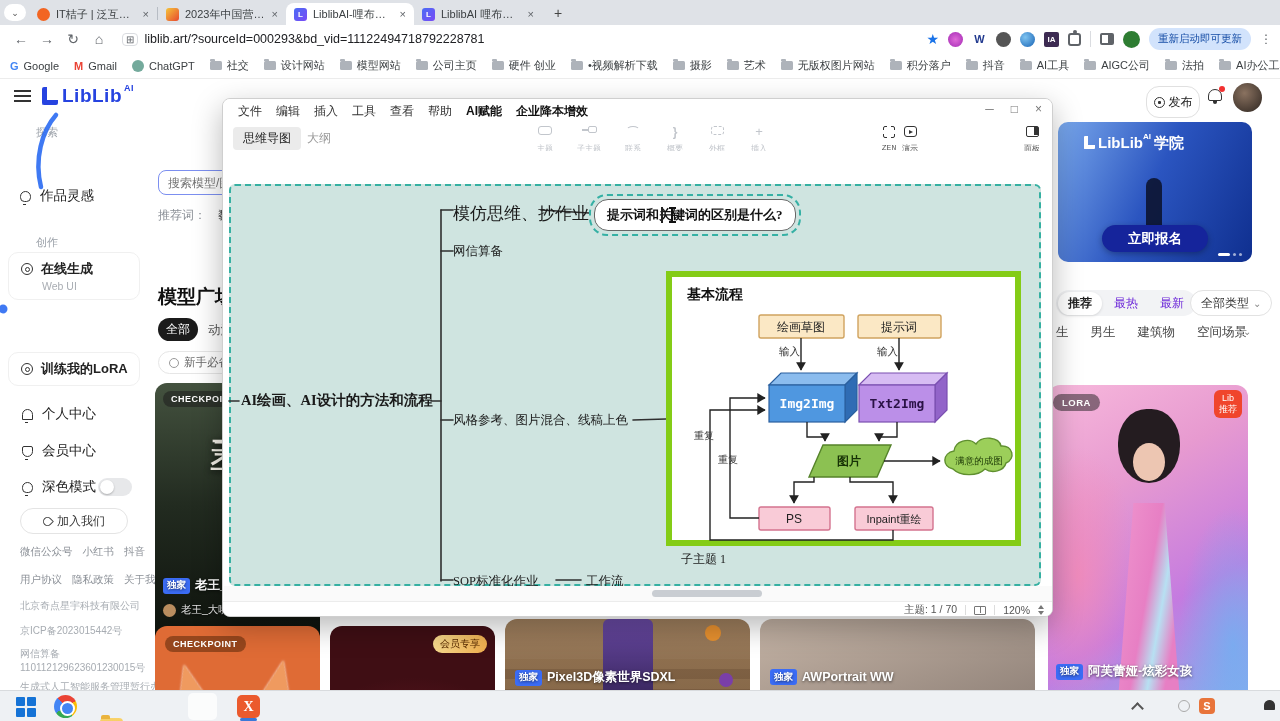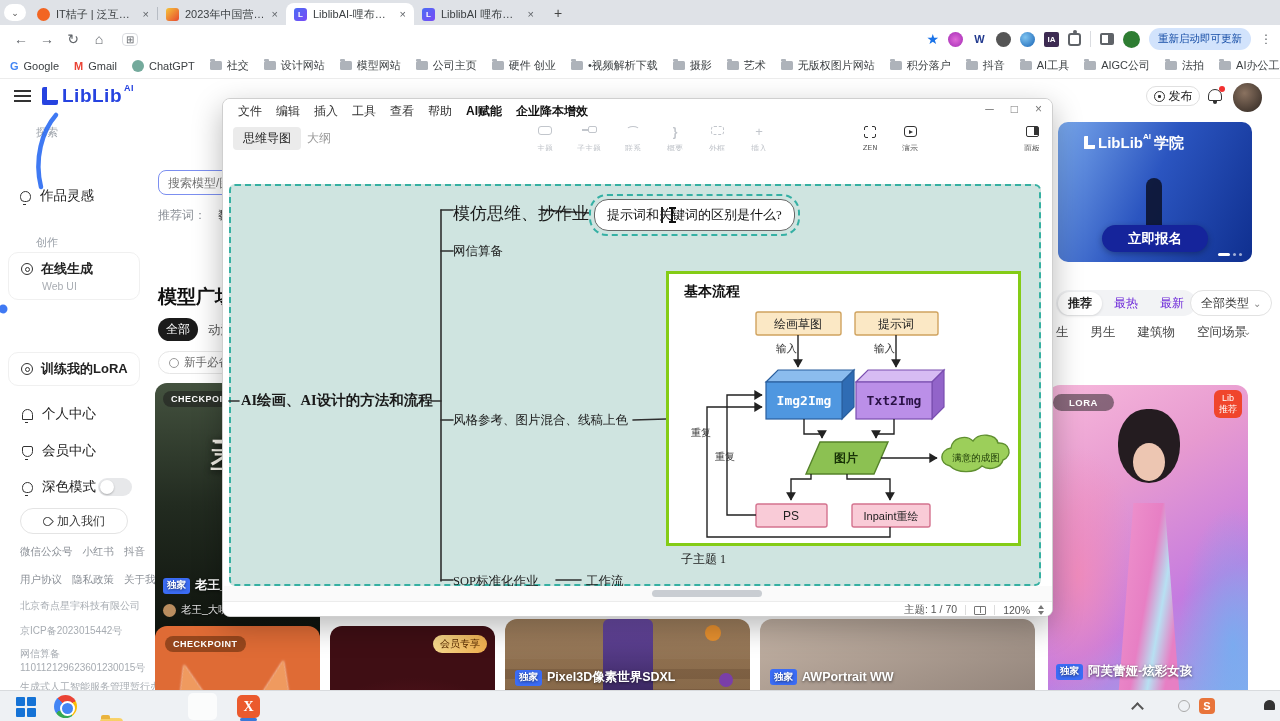--- a/index.html
+++ b/index.html
@@ -51,21 +51,21 @@
   .lg.g { color:#4285F4; } .lg.m { color:#EA4335; }
   .gptic { width:12px; height:12px; border-radius:50%; background:#74aa9c; }
 
   
   .page { position:absolute; left:0; top:79px; width:1280px; height:611px; background:#fff; overflow:hidden; }
   .hamb { left:14px; top:11px; width:17px; height:12px; border-top:2px solid #333; border-bottom:2px solid #333; }
   .hamb::before { content:""; position:absolute; left:0; top:3px; width:17px; height:2px; background:#333; }
   .liblogo { left:42px; top:6px; display:flex; align-items:flex-start; color:#2643e0; font-weight:800; font-size:19px; letter-spacing:.5px; }
   .liblogo .lmark { width:16px; height:18px; border-left:5px solid #2643e0; border-bottom:5px solid #2643e0; border-radius:2px; margin:2px 4px 0 0; }
   .liblogo sup { font-size:9px; margin:-2px 0 0 2px; font-weight:800; }
-  .pubbtn { left:1146px; top:7px; width:54px; height:20px; border:1px solid #e0e0e0; border-radius:13px; display:flex; align-items:center; justify-content:center; gap:4px; font-size:12px; color:#222; background:#fff; }
+  .pubbtn { left:1146px; top:7px; width:54px; height:32px; border:1px solid #e0e0e0; border-radius:13px; display:flex; align-items:center; justify-content:center; gap:4px; font-size:12px; color:#222; background:#fff; }
   .pubic { width:11px; height:11px; border:1.5px solid #333; border-radius:50%; position:relative; }
   .pubic::after { content:""; position:absolute; left:3px; top:3px; width:3px; height:3px; background:#333; border-radius:1px; }
   .bell { left:1208px; top:10px; width:14px; height:12px; border:1.6px solid #333; border-radius:7px 7px 2px 2px; }
   .bell::after { content:""; position:absolute; left:4px; bottom:-4px; width:4px; height:3px; background:#333; border-radius:0 0 2px 2px; }
   .reddot { left:1219px; top:7px; width:6px; height:6px; background:#f23030; border-radius:50%; }
   .useravatar { left:1233px; top:4px; width:29px; height:29px; border-radius:50%; background:radial-gradient(circle at 40% 35%,#8a7260,#2d2520); }
 
   .sidebar-label { font-size:11px; color:#9aa0a8; }
   .sideitem { display:flex; align-items:center; gap:9px; font-size:13.5px; color:#222; }
   .homepill { left:8px; top:62px; width:132px; height:30px; background:#f1f2f4; border-radius:8px; display:flex; align-items:center; gap:9px; padding-left:12px; font-size:13.5px; font-weight:bold; color:#111; }
@@ -109,21 +109,21 @@
   .ear { width:0; height:0; border-left:16px solid transparent; border-right:16px solid transparent; border-bottom:42px solid #ef9a5f; filter:drop-shadow(0 0 1px #fff); }
   .card-red { left:330px; top:547px; width:165px; height:160px; background:radial-gradient(circle at 50% 130%,#8a2433,#3f0e14 70%); }
   .badge-vip { background:linear-gradient(90deg,#f6d98e,#efae4e); color:#5a2d00; font-size:10px; padding:2px 7px; border-radius:9px; }
   .card-pixel { left:505px; top:540px; width:245px; height:170px; background:linear-gradient(180deg,#a0805e,#6e543c 80%); }
   .pfigure { left:98px; top:0px; width:50px; height:76px; background:linear-gradient(180deg,#6a4aa5,#39265e); border-radius:6px 6px 3px 3px; }
   .steps { left:0; top:40px; width:245px; height:130px; background:repeating-linear-gradient(180deg,#8a6a48 0 10px,#6e5034 10px 20px); opacity:.5; }
   .orb1 { width:16px; height:16px; border-radius:50%; background:#e8912f; }
   .orb2 { width:14px; height:14px; border-radius:50%; background:#7a3fa8; }
   .card-aw { left:760px; top:540px; width:275px; height:170px; background:linear-gradient(160deg,#c4b3a5,#8f8178 70%); }
   .card-girl { left:1048px; top:306px; width:200px; height:384px; background:linear-gradient(150deg,#f7b8dc 0%,#e79ad0 28%,#c47be0 58%,#7fb3ef 90%); }
-  .badge-lora { background:rgba(30,30,30,.5); color:#fff; font-size:9.5px; font-weight:bold; letter-spacing:.5px; padding:3px 16px; border-radius:10px; }
+  .badge-lora { background:rgba(30,30,30,.5); color:#fff; font-size:9.5px; font-weight:bold; letter-spacing:.5px; padding:3px 9px; border-radius:10px; }
   .badge-librec { background:#f0452c; color:#fff; border-radius:6px; padding:3px 5px; font-size:9px; line-height:1.2; text-align:center; }
   .girl-hair { left:70px; top:24px; width:62px; height:74px; background:#241c20; border-radius:46% 46% 50% 50%; }
   .girl-face { left:85px; top:58px; width:32px; height:38px; background:#edc6b2; border-radius:50%; }
   .girl-dress { left:62px; top:118px; width:78px; height:220px; background:linear-gradient(100deg,#f09ad0,#e77fc4 45%,#b7e0f2 60%,#e77fc4 75%); clip-path:polygon(30% 0,70% 0,92% 100%,8% 100%); }
   .glow-pink { left:-30px; top:60px; width:120px; height:260px; background:radial-gradient(ellipse,#f58bb6cc,transparent 70%); }
   .glow-blue { left:130px; top:120px; width:110px; height:280px; background:radial-gradient(ellipse,#6db2f2bb,transparent 70%); }
 
   
   .banner { left:1058px; top:43px; width:194px; height:140px; border-radius:10px; background:linear-gradient(115deg,#79a8ec 0%,#2b55c0 48%,#0f2f8f 100%); overflow:hidden; color:#fff; }
   .banner .brand { position:absolute; left:26px; top:12px; font-weight:800; font-size:15px; display:flex; align-items:flex-start; }
@@ -165,27 +165,27 @@
   .ti-zen { width:12px; height:12px; border:1.6px solid #333; border-radius:2px; position:relative; }
   .ti-zen::before { content:""; position:absolute; left:-2px; top:2.5px; width:14px; height:4px; background:#fff; }
   .ti-zen::after { content:""; position:absolute; left:2.5px; top:-2px; width:4px; height:14px; background:#fff; }
   .ti-play { width:13px; height:11px; border:1.6px solid #333; border-radius:3px; position:relative; }
   .ti-play::before { content:""; position:absolute; left:4px; top:2.5px; border-left:4px solid #333; border-top:2.5px solid transparent; border-bottom:2.5px solid transparent; }
   .ti-panel { width:13px; height:11px; border:1.6px solid #333; border-radius:2px; position:relative; }
   .ti-panel::after { content:""; position:absolute; right:0; top:0; width:4px; height:8px; background:#333; }
   .xcanvas { position:absolute; left:0; top:52px; width:831px; height:435px; background:#fff; }
   .sheet { position:absolute; left:6px; top:33px; width:812px; height:402px; background:#cfe4e0; border:2px dashed #36b0a2; border-radius:6px; }
   .mnode { position:absolute; font-family:"Liberation Serif",serif; color:#1a1a1a; white-space:nowrap; }
-  .selwrap { position:absolute; left:366px; top:43px; border:2px dashed #35b0a4; border-radius:18px; padding:3px; background:transparent; }
+  .selwrap { position:absolute; left:366px; top:43px; border:2px dashed #35b0a4; border-radius:18px; padding:3px; background:transparent;font-weight:bold; }
   .selnode { background:#fff; border:1.4px solid #666; border-radius:14px; padding:6px 12px; font-family:"Liberation Serif",serif; font-size:13px; color:#111; white-space:nowrap; position:relative; }
   .caret { position:absolute; left:66px; top:7px; width:1.5px; height:16px; background:#222; }
   .ibeam { position:absolute; left:76px; top:8px; width:2px; height:14px; background:#111; }
   .ibeam::before, .ibeam::after { content:""; position:absolute; left:-2.5px; width:7px; height:1.8px; background:#111; }
   .ibeam::before { top:-1px; } .ibeam::after { bottom:-1px; }
-  .fcard { position:absolute; left:443px; top:120px; width:355px; height:275px; background:#fff; border:3px solid #84cc16; }
+  .fcard { position:absolute; left:443px; top:120px; width:355px; height:275px; background:#fff; border:6px solid #84cc16; }
   .xscroll { position:absolute; left:1px; top:487px; width:829px; height:15px; background:#fafafa; }
   .xthumb { position:absolute; left:428px; top:4px; width:110px; height:7px; background:#c9cdd2; border-radius:4px; }
   .xstatus { position:absolute; left:0; top:502px; width:831px; height:17px; background:#fff; border-top:1px solid #ececec; display:flex; align-items:center; justify-content:flex-end; gap:8px; padding-right:10px; font-size:10.5px; color:#555; }
   .sdiv { width:1px; height:10px; background:#ddd; }
   .bookic { width:12px; height:9px; border:1.3px solid #777; border-radius:1px; position:relative; }
   .bookic::after { content:""; position:absolute; left:4.5px; top:0; width:1.3px; height:6.5px; background:#777; }
   .stepper { display:flex; flex-direction:column; gap:2px; }
   .stepper .up { border-left:3.5px solid transparent; border-right:3.5px solid transparent; border-bottom:4px solid #777; }
   .stepper .dn { border-left:3.5px solid transparent; border-right:3.5px solid transparent; border-top:4px solid #777; }
 
@@ -239,20 +239,21 @@
     </div>
     <div class="newtab">+</div>
   </div>
 
   <div class="addressbar">
     <span class="navic">←</span>
     <span class="navic">→</span>
     <span class="navic">↻</span>
     <span class="navic">⌂</span>
     <span class="siteinfo">⊞</span>
+    <span class="url">liblib.art/?sourceId=000293&amp;bd_vid=11122494718792228781</span>
     <div class="obar-right">
       <span class="star">★</span>
       <span class="ext e1"></span>
       <span class="ext e2">W</span>
       <span class="ext e3"></span>
       <span class="ext e4"></span>
       <span class="ext e5">IA</span>
       <span class="puzzle"></span>
       <span class="vdiv"></span>
       <span class="panelic"></span>
@@ -530,21 +531,21 @@
       </div>
       <div class="xtoolbar">
         <span class="xtab">思维导图</span>
         <span class="xtab2">大纲</span>
         <div class="tool" style="left:300px;"><span class="ti ti-topic"></span><div class="lbl">主题</div></div>
         <div class="tool" style="left:344px;"><span class="ti ti-sub"></span><div class="lbl">子主题</div></div>
         <div class="tool" style="left:388px;"><span class="ti ti-rel"></span><div class="lbl">联系</div></div>
         <div class="tool" style="left:430px;"><span class="ti ti-sum">}</span><div class="lbl">概要</div></div>
         <div class="tool" style="left:472px;"><span class="ti ti-bound"></span><div class="lbl">外框</div></div>
         <div class="tool" style="left:514px;"><span class="ti ti-ins">+</span><div class="lbl">插入</div></div>
-        <div class="tool en" style="left:625px;font-family:Liberation Mono, monospace;"><span class="ti ti-zen"></span><div class="lbl">ZEN</div></div>
+        <div class="tool en" style="left:644px;font-family:Liberation Mono, monospace;"><span class="ti ti-zen"></span><div class="lbl">ZEN</div></div>
         <div class="tool en" style="left:665px;"><span class="ti ti-play"></span><div class="lbl">演示</div></div>
         <div class="tool en" style="left:787px;"><span class="ti ti-panel"></span><div class="lbl">面板</div></div>
       </div>
 
       <div class="xcanvas">
         <div class="sheet"></div>
 
         <svg class="abs" style="left:0;top:0;" width="831" height="435" viewBox="0 0 831 435">
           <g stroke="#2f2f2f" stroke-width="1.6" fill="none" stroke-linecap="round">
             <path d="M6,250 L16,250"></path>

